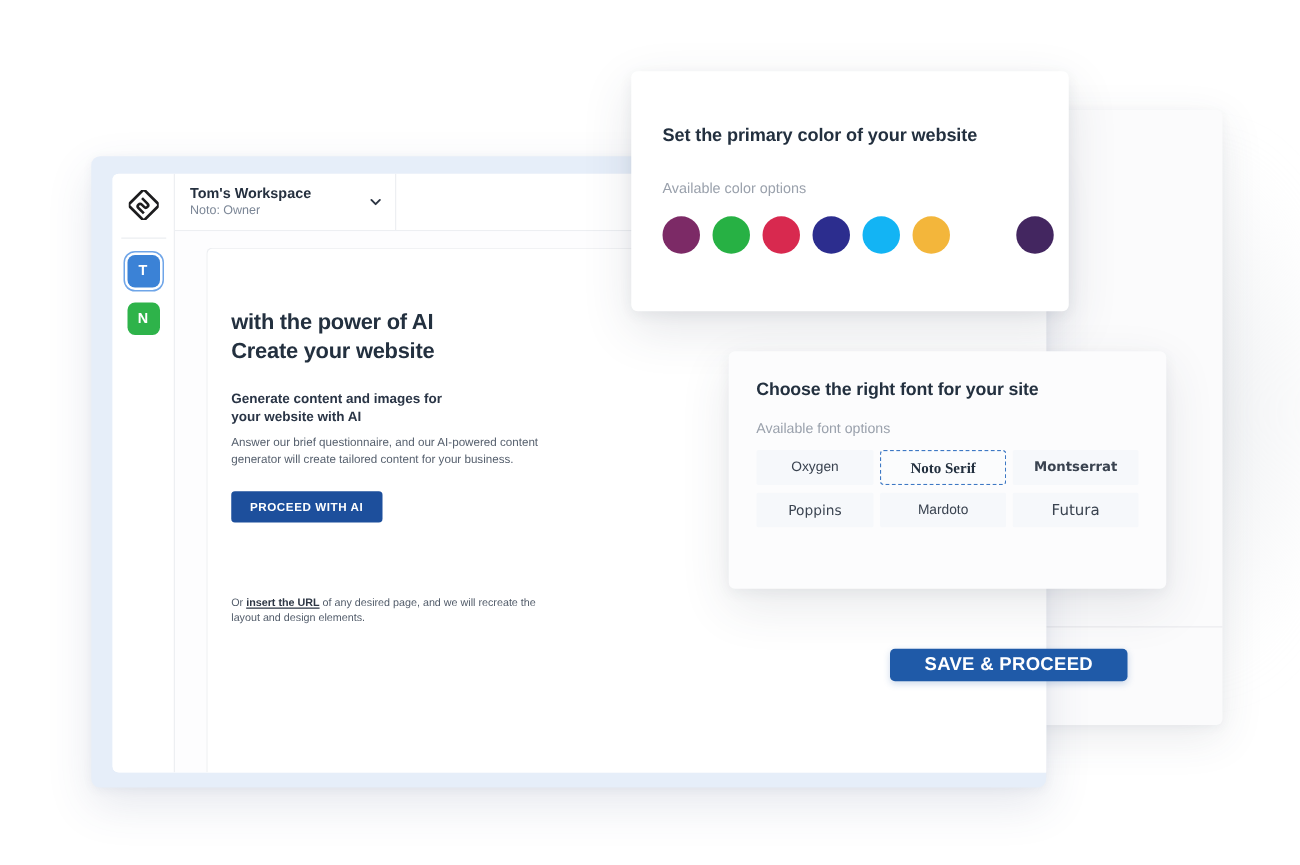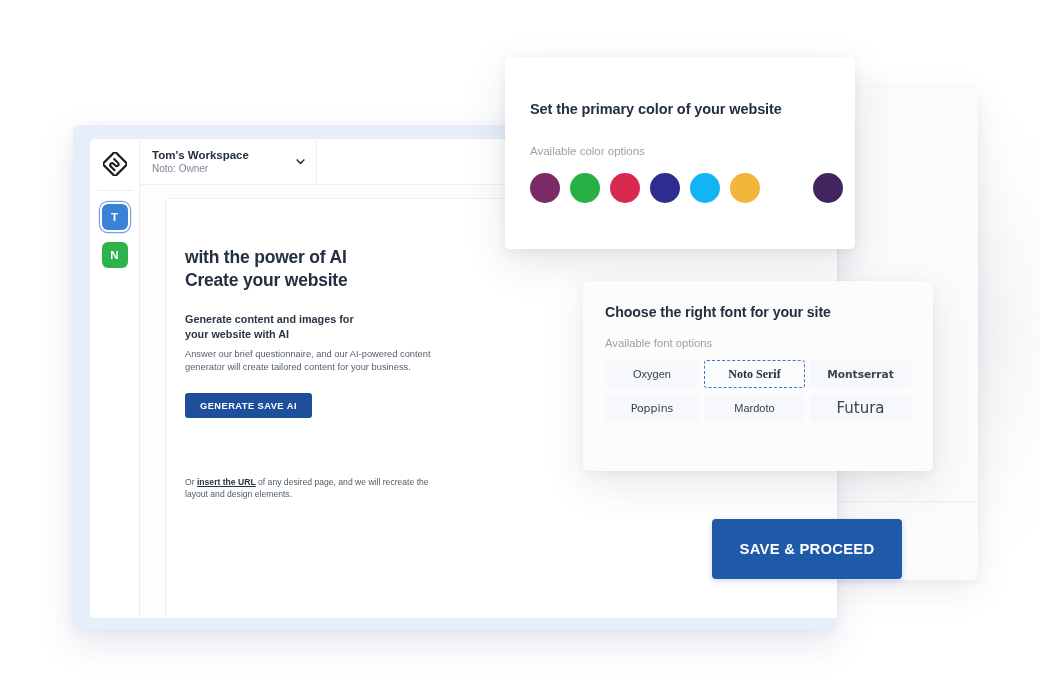--- a/index.html
+++ b/index.html
@@ -299,27 +299,27 @@
     border-radius: 3px;
     font-weight: 700;
     color: #23303f;
     font-family: Liberation Serif, serif;
     font-size: 12px;
   }
   .font-opt.f-oxygen   { font-family: "Liberation Sans", sans-serif; }
   .font-opt.f-montserrat { font-family: "DejaVu Sans", sans-serif; font-weight: 700; font-size: 10.6px; }
   .font-opt.f-poppins  { font-family: "DejaVu Sans", sans-serif; }
   .font-opt.f-mardoto  { font-family: "Liberation Sans", sans-serif; }
-  .font-opt.f-futura   { font-family: "DejaVu Sans", sans-serif; font-size: 15px; }
+  .font-opt.f-futura   { font-family: "DejaVu Sans", sans-serif; font-size: 12px; }
 
   
   .save-btn {
     position: absolute;
     left: 712px; top: 519px;
-    width: 190px; height: 60px;
+    width: 190px; height: 26px;
     background: #1f5aa8;
     color: #ffffff;
     border: none;
     border-radius: 4px;
     font-size: 14.8px;
     font-weight: 600;
     letter-spacing: .25px;
     font-family: "Liberation Sans", sans-serif;
     cursor: pointer;
     box-shadow: 0 2px 6px rgba(31,90,168,0.22);
@@ -384,21 +384,21 @@
               <div>Create your website</div>
             </div>
 
             <div class="h2">
               <div>Generate content and images for</div>
               <div>your website with AI</div>
             </div>
 
             <div class="body-copy">Answer our brief questionnaire, and our AI-powered content generator will create tailored content for your business.</div>
 
-            <button class="cta" style="background: rgb(29, 79, 156);">GENERATE SAVE AI</button>
+            <button class="cta" style="background: rgb(29, 79, 156);">PROCEED WITH AI</button>
 
             <div class="footnote">
               <span>Or </span><a href="#">insert the URL</a><span> of any desired page, and we will recreate the layout and design elements.</span>
             </div>
 
           </div>
         </div>
 
       </div>
     </div>

